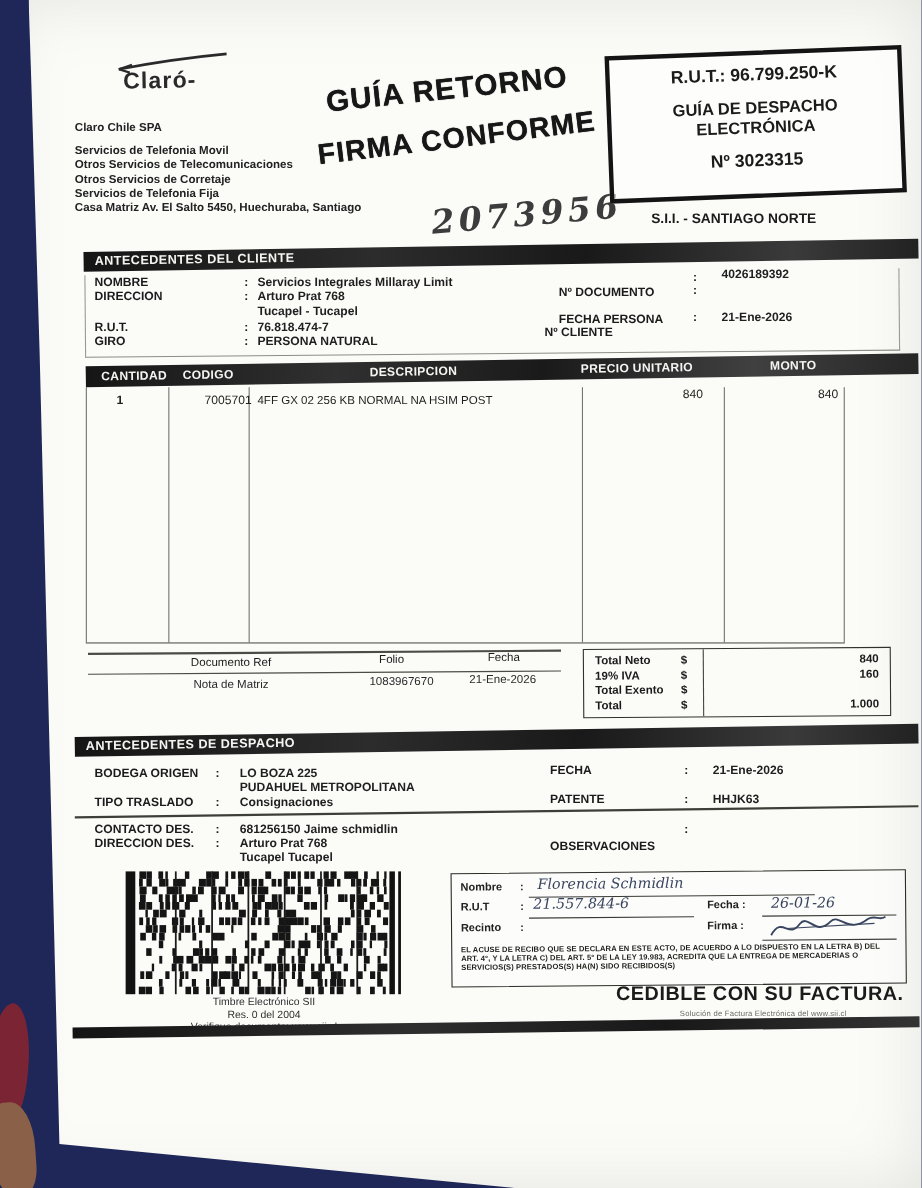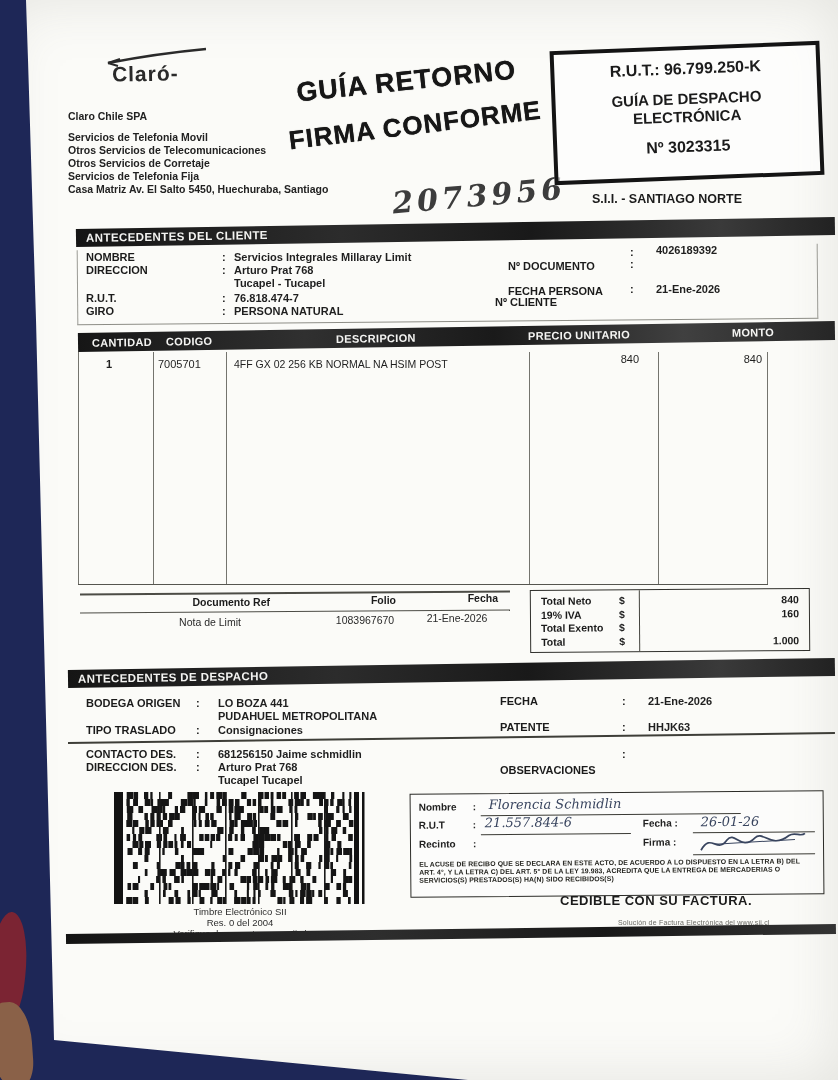--- a/index.html
+++ b/index.html
@@ -51,21 +51,21 @@
   .client-frame { left:77px; top:247px; width:741px; height:75px; border-left:1px solid #9a9a94; border-right:1px solid #9a9a94; border-bottom:1px solid #8d8d86; transform:rotate(-0.5deg); }
 
   
   .tbl-bar { left:78px; top:333px; width:757px; height:19px; background:linear-gradient(90deg,#161616,#303030 30%,#1a1a1a 55%,#404040 80%,#262626); transform:rotate(-0.9deg); transform-origin:left center; color:#f4f4f2; }
   .tbl-bar span { position:absolute; top:4px; font-size:11px; font-weight:bold; letter-spacing:.3px; }
   .tbl-body { left:78px; top:352px; width:690px; height:233px; border-bottom:1px solid #55554f; }
   .col-line { position:absolute; top:0; bottom:0; width:1px; background:#5c5c56; opacity:.85; }
 
   
   .ref-line { background:#4c4c46; height:1.5px; }
-  .ref-h { font-size:10.5px; font-weight:bold; text-align:right; }
+  .ref-h { font-size:10.5px; font-weight:normal; text-align:center; }
   .ref-c { font-size:10.5px; text-align:center; color:#2a2a2a; }
 
   
   .totals-box { left:530px; top:589px; width:280px; height:63px; border:1.5px solid #30302c; transform:rotate(-0.4deg); }
   .totals-box .divider { position:absolute; left:108px; top:0; bottom:0; width:1px; background:#44443e; }
   .t-row { position:absolute; left:10px; right:10px; height:14px; }
   .t-row .tl { position:absolute; left:0; font-size:10.5px; font-weight:bold; }
   .t-row .tc { position:absolute; left:78px; font-size:10.5px; font-weight:bold; }
   .t-row .tv { position:absolute; right:0; font-size:10.5px; font-weight:bold; text-align:right; }
 
@@ -75,21 +75,21 @@
   .barcode-wrap { left:114px; top:792px; width:252px; height:112px; }
   .bc-caption { font-size:9.5px; color:#2e2e2e; text-align:center; width:252px; left:114px; }
 
   
   .receipt-box { left:410px; top:792px; width:414px; height:104px; border:1.5px solid #2b2b27; transform:rotate(-0.5deg); background:rgba(255,255,255,.4); }
   .receipt-box .r-lbl { position:absolute; font-size:10px; font-weight:bold; color:#222; }
   .receipt-box .u-line { position:absolute; height:1px; background:#3a3a34; }
   .receipt-box .hwv { position:absolute; font-size:13px; }
   .legal { position:absolute; left:8px; top:66px; width:398px; font-size:6.9px; line-height:8.2px; color:#24241f; font-weight:bold; letter-spacing:.1px; }
 
-  .cedible { left:560px; top:893px; font-size:13px; font-weight:bold; letter-spacing:.5px; }
+  .cedible { left:560px; top:893px; font-size:18px; font-weight:bold; letter-spacing:.5px; }
   .provider { left:618px; top:919px; font-size:7px; color:#6a6a64; letter-spacing:.2px; }
 
   .bottom-bar { left:66px; top:934px; width:770px; height:10px; background:linear-gradient(90deg,#141414,#2e2e2e 40%,#181818 70%,#333); transform:rotate(-0.75deg); transform-origin:left center; }
 </style>
 </head>
 <body>
 
 <div class="abs bg-red-blob"></div>
 <div class="abs bg-tan-blob"></div>
 <div class="abs sheet"></div>
@@ -151,42 +151,42 @@
   <div class="abs val" style="left:656px; top:244px;">4026189392</div>
   <div class="abs lbl" style="left:508px; top:285px;">FECHA PERSONA</div>
   <span class="abs colon" style="left:630px; top:283px;">:</span>
   <div class="abs val" style="left:656px; top:283px;">21-Ene-2026</div>
 
   <div class="abs tbl-bar">
     <span style="left:14px;">CANTIDAD</span>
     <span style="left:88px;">CODIGO</span>
     <span style="left:258px;">DESCRIPCION</span>
     <span style="left:450px;">PRECIO UNITARIO</span>
-    <span style="left:614px;padding-left:40px;">MONTO</span>
+    <span style="left:582px;padding-left:40px;">MONTO</span>
   </div>
   <div class="abs tbl-body">
     <div class="col-line" style="left:0;"></div>
     <div class="col-line" style="left:75px;"></div>
     <div class="col-line" style="left:148px;"></div>
     <div class="col-line" style="left:451px;"></div>
     <div class="col-line" style="left:580px;"></div>
     <div class="col-line" style="left:689px;"></div>
     <div class="abs val" style="left:28px; top:6px;">1</div>
-    <div class="abs val" style="left:80px; top:6px; font-weight:normal;">7005701</div>
+    <div class="abs val" style="left:108px; top:6px; font-weight:normal;">7005701</div>
     <div class="abs val" style="left:156px; top:6px; font-weight:normal; font-size:10.5px;">4FF GX 02 256 KB NORMAL NA HSIM POST</div>
     <div class="abs val" style="left:451px; top:1px; width:110px; text-align:right; font-weight:normal;">840</div>
     <div class="abs val" style="left:580px; top:1px; width:104px; text-align:right; font-weight:normal;">840</div>
   </div>
 
   <div class="abs ref-line" style="left:80px; top:592px; width:430px; transform:rotate(-0.4deg);"></div>
   <div class="abs ref-h" style="left:150px; top:596px; width:120px;">Documento Ref</div>
   <div class="abs ref-h" style="left:316px; top:594px; width:80px;">Folio</div>
   <div class="abs ref-h" style="left:418px; top:592px; width:80px;">Fecha</div>
   <div class="abs ref-line" style="left:80px; top:611px; width:430px; transform:rotate(-0.4deg); height:1px;"></div>
-  <div class="abs ref-c" style="left:150px; top:616px; width:120px;">Nota de Limit</div>
+  <div class="abs ref-c" style="left:150px; top:616px; width:120px;">Nota de Matriz</div>
   <div class="abs ref-c" style="left:320px; top:614px; width:90px;">1083967670</div>
   <div class="abs ref-c" style="left:412px; top:612px; width:90px;">21-Ene-2026</div>
 
   <div class="abs totals-box">
     <div class="divider"></div>
     <div class="t-row" style="top:4px;">
       <span class="tl">Total Neto</span>
       <span class="tc">$</span>
       <span class="tv">840</span>
     </div>
@@ -204,21 +204,21 @@
       <span class="tl">Total</span>
       <span class="tc">$</span>
       <span class="tv">1.000</span>
     </div>
   </div>
 
   <div class="abs bar bar2">ANTECEDENTES DE DESPACHO</div>
 
   <div class="abs lbl" style="left:86px; top:697px;">BODEGA ORIGEN</div>
   <span class="abs colon" style="left:196px; top:697px;">:</span>
-  <div class="abs val" style="left:218px; top:697px;">LO BOZA 441</div>
+  <div class="abs val" style="left:218px; top:697px;">LO BOZA 225</div>
   <div class="abs val" style="left:218px; top:710px;">PUDAHUEL   METROPOLITANA</div>
 
   <div class="abs lbl" style="left:86px; top:724px;">TIPO TRASLADO</div>
   <span class="abs colon" style="left:196px; top:724px;">:</span>
   <div class="abs val" style="left:218px; top:724px;">Consignaciones</div>
 
   <div class="abs hr-rule" style="top:742px;"></div>
 
   <div class="abs lbl" style="left:86px; top:748px;">CONTACTO DES.</div>
   <span class="abs colon" style="left:196px; top:748px;">:</span>

